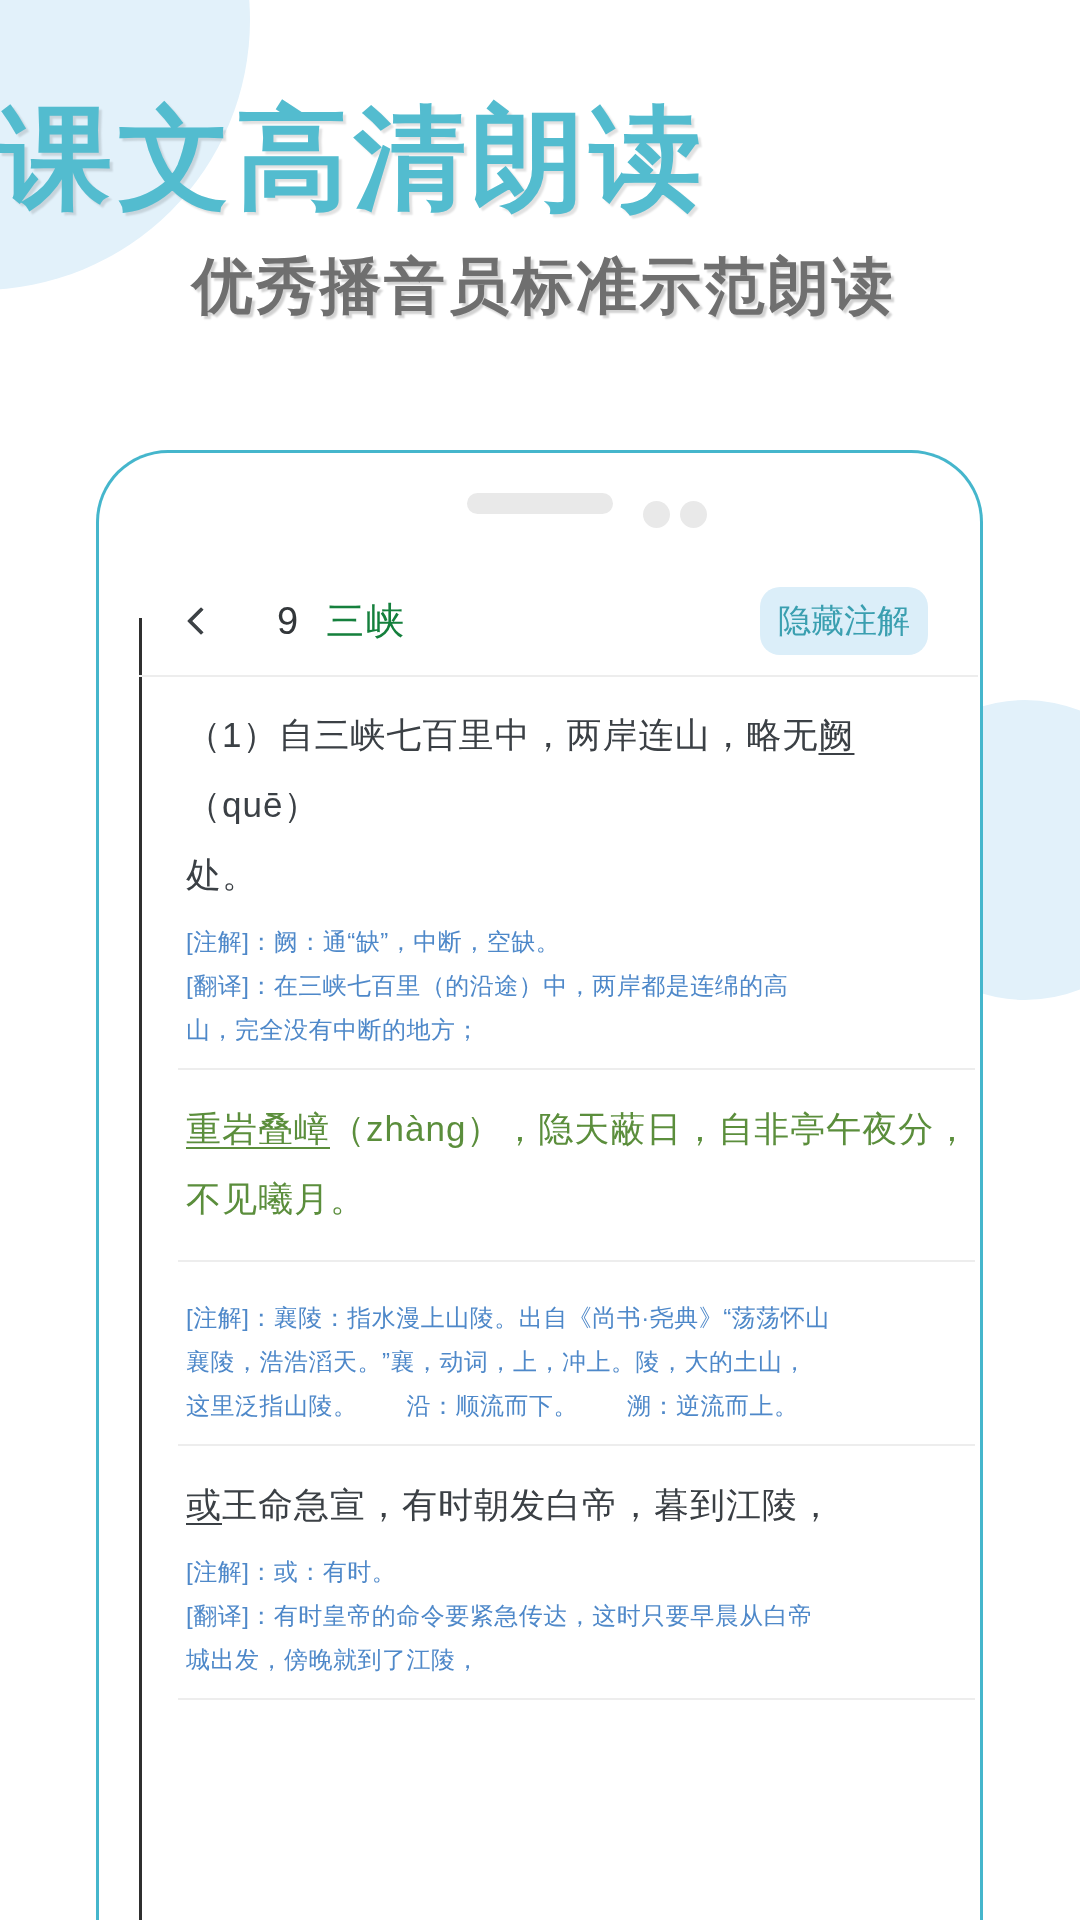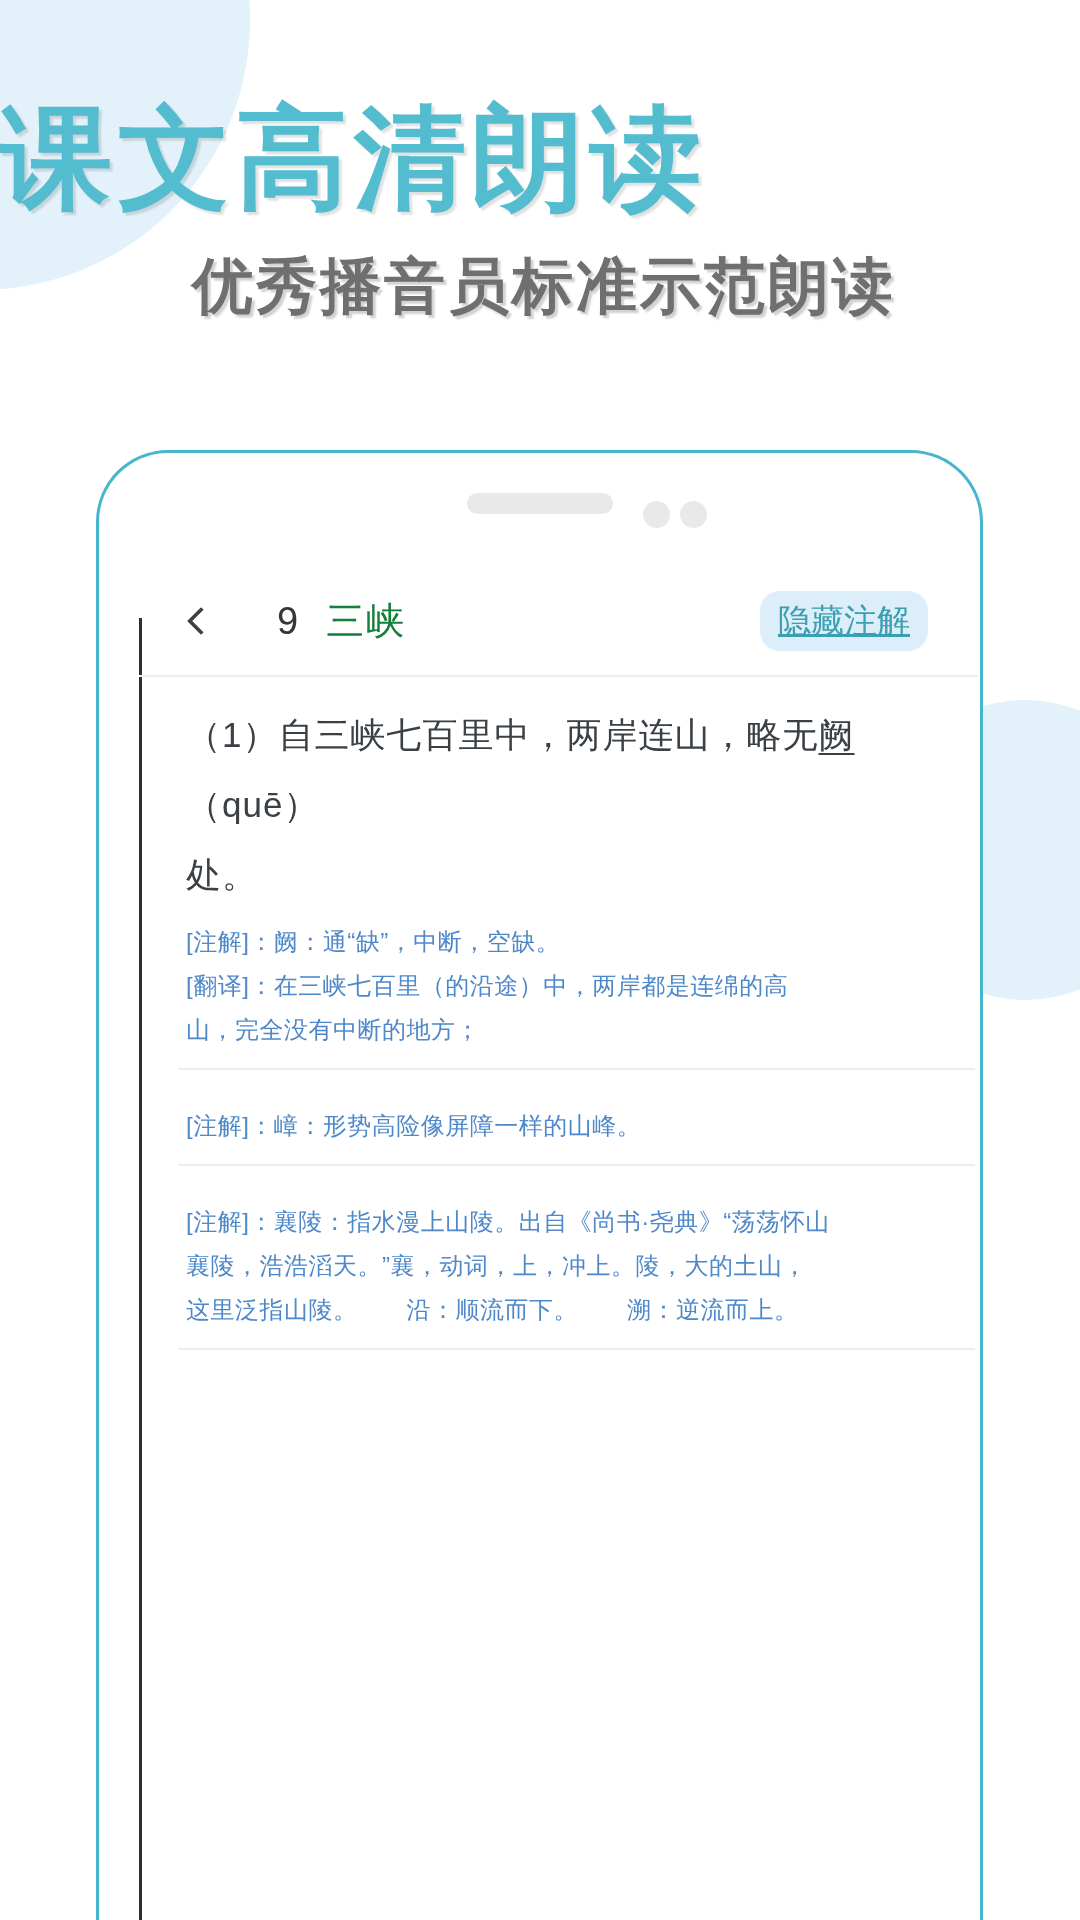--- a/index.html
+++ b/index.html
@@ -53,24 +53,24 @@
   }
   .back-btn{margin-left:46px;width:30px;height:30px;position:relative;cursor:pointer;background:none;border:none;padding:0;}
   .chev{
     position:absolute;left:6px;top:5px;width:20px;height:20px;
     border-left:4px solid #3d4246;border-bottom:4px solid #3d4246;
     transform:rotate(45deg);border-radius:1px;
   }
   .lesson-number{margin-left:62px;font-size:38px;color:#33373a;}
   .lesson-title{margin-left:28px;font-size:38px;color:#15803d;letter-spacing:2px;}
   .toggle-btn{
-    margin-left:auto;min-width:163px;height:60px;border-radius:20px;border:none;
+    margin-left:auto;min-width:163px;height:68px;border-radius:20px;border:none;
     background:var(--btn-bg);color:var(--btn-text);font-size:33px;
     display:flex;align-items:center;justify-content:center;cursor:pointer;
-    font-family:inherit;padding:0 18px;text-decoration:underline;
+    font-family:inherit;padding:0 18px;
   }
   .content-rail{position:absolute;left:40px;top:165px;bottom:0;width:3px;background:var(--rail);}
   .header-divider{position:absolute;left:40px;top:222px;right:2px;height:2px;background:var(--divider);}
 
   .content{position:absolute;left:43px;top:223px;right:5px;padding-left:36px;}
   .block{border-bottom:2px solid var(--divider);padding:24px 0 16px 8px;}
   .sentence{margin:0;font-size:35px;line-height:70px;color:var(--dark);letter-spacing:1px;}
   .sentence span{white-space:pre-wrap;}
   .sentence.green{color:var(--green);}
   .sentence .u{text-decoration:underline;text-decoration-thickness:2px;text-underline-offset:6px;}
@@ -107,25 +107,34 @@
       <div class="block">
         <p class="sentence"><span class="">（1）自三峡七百里中，两岸连山，略无</span><span class="u">阙</span><span class="">（quē）
 处。</span></p>
         <div class="notes">
           <p class="note">[注解]：阙：通“缺”，中断，空缺。</p>
           <p class="note">[翻译]：在三峡七百里（的沿途）中，两岸都是连绵的高
 山，完全没有中断的地方；</p>
         </div>
       </div>
       <div class="block">
+        <p class="sentence green"><span class="u">重岩叠嶂</span><span class="">（zhàng），隐天蔽日，自非亭午夜分，
+不见曦月。</span></p>
         <div class="notes">
-          <p class="note">[注解]：嶂：形势高险像屏障一样的山峰。</p>
         </div>
       </div>
       <div class="block">
         <div class="notes">
           <p class="note">[注解]：襄陵：指水漫上山陵。出自《尚书·尧典》“荡荡怀山
 襄陵，浩浩滔天。”襄，动词，上，冲上。陵，大的土山，
 这里泛指山陵。　　沿：顺流而下。　　溯：逆流而上。</p>
         </div>
       </div>
+      <div class="block">
+        <p class="sentence"><span class="u">或</span><span class="">王命急宣，有时朝发白帝，暮到江陵，</span></p>
+        <div class="notes">
+          <p class="note">[注解]：或：有时。</p>
+          <p class="note">[翻译]：有时皇帝的命令要紧急传达，这时只要早晨从白帝
+城出发，傍晚就到了江陵，</p>
+        </div>
+      </div>
     </div>
 </div>
 
 </body></html>

